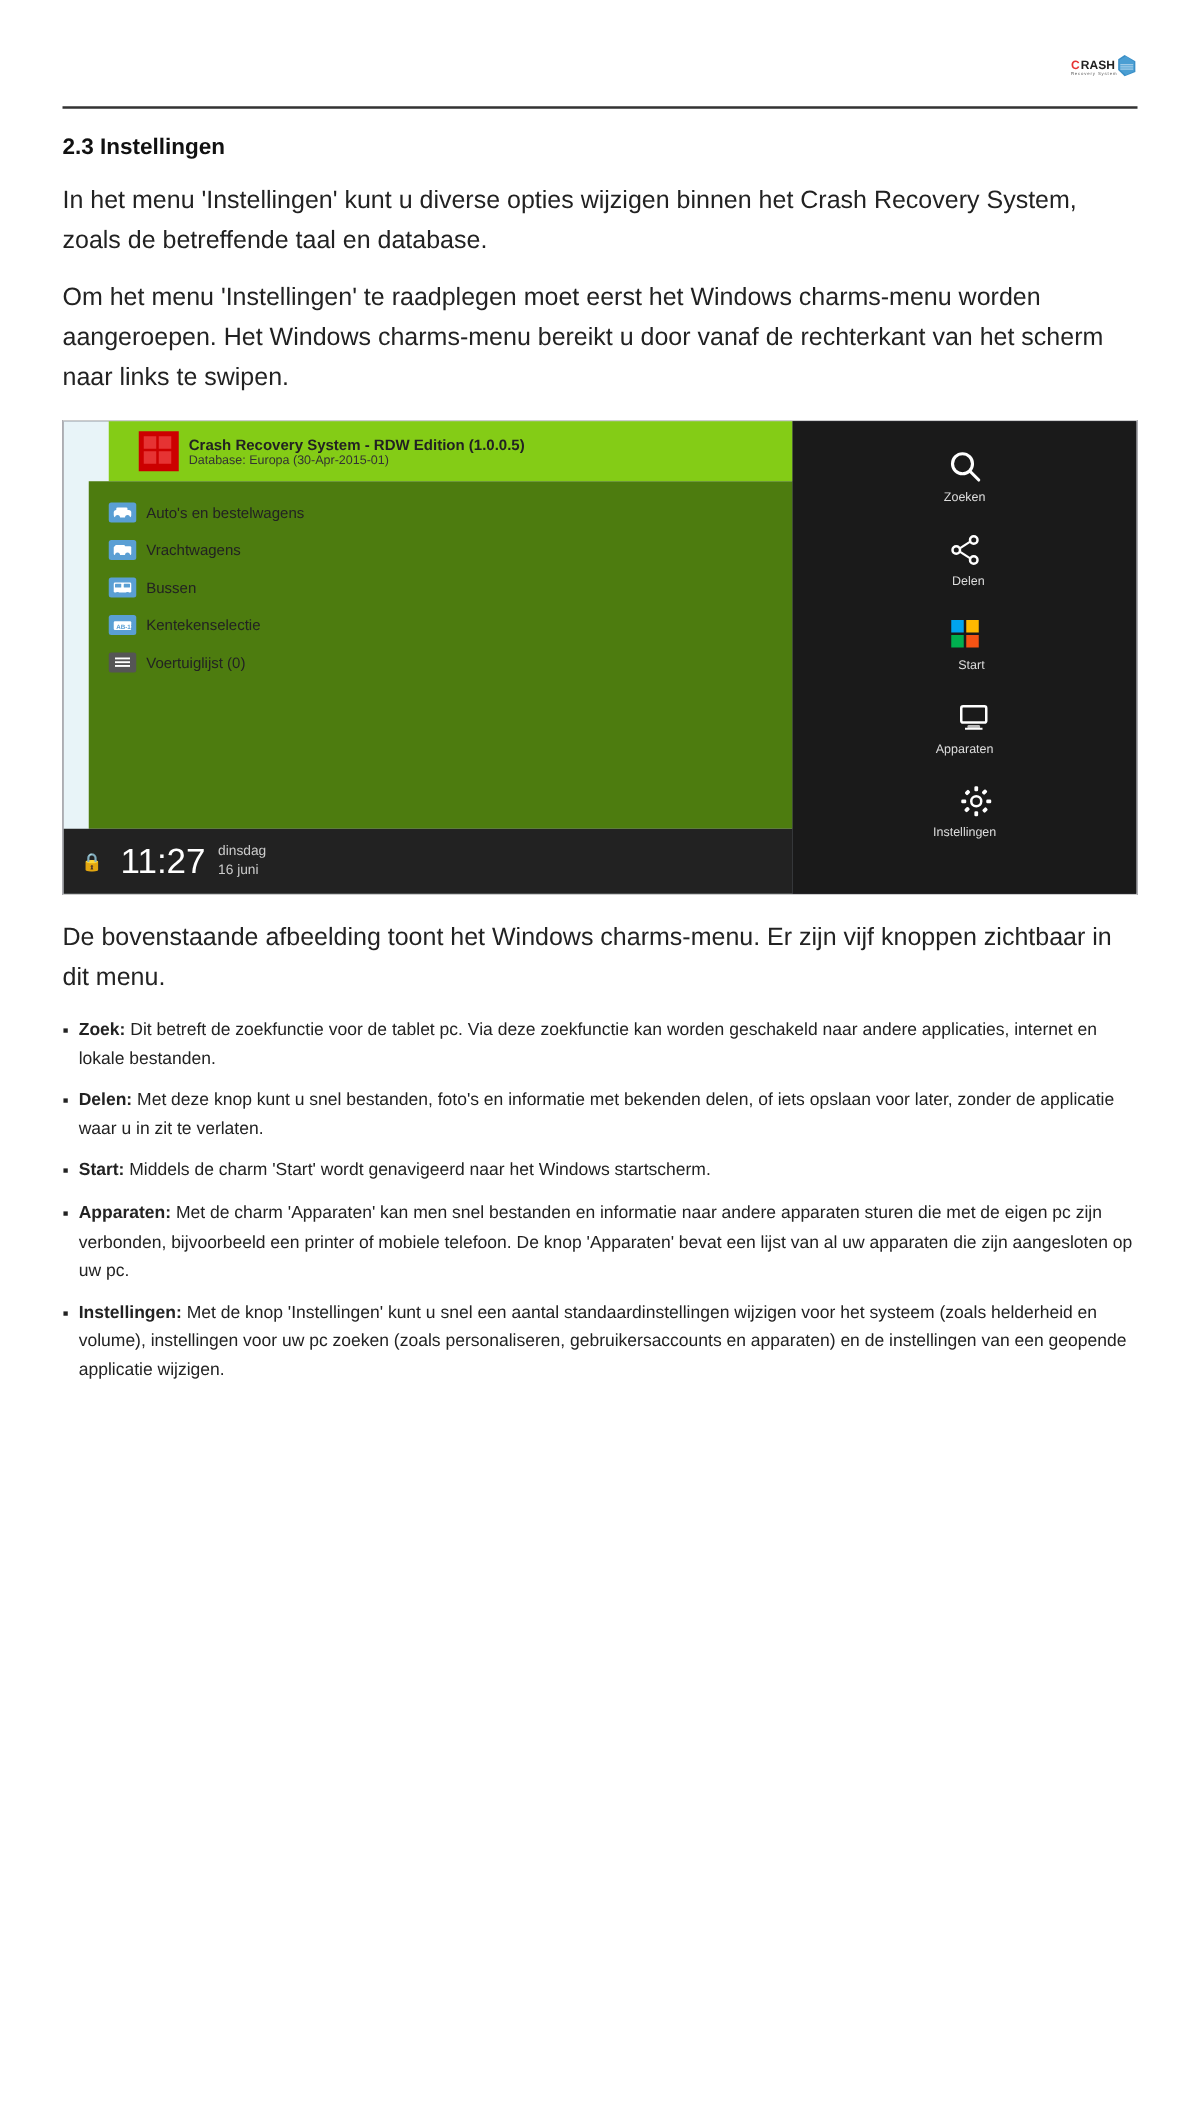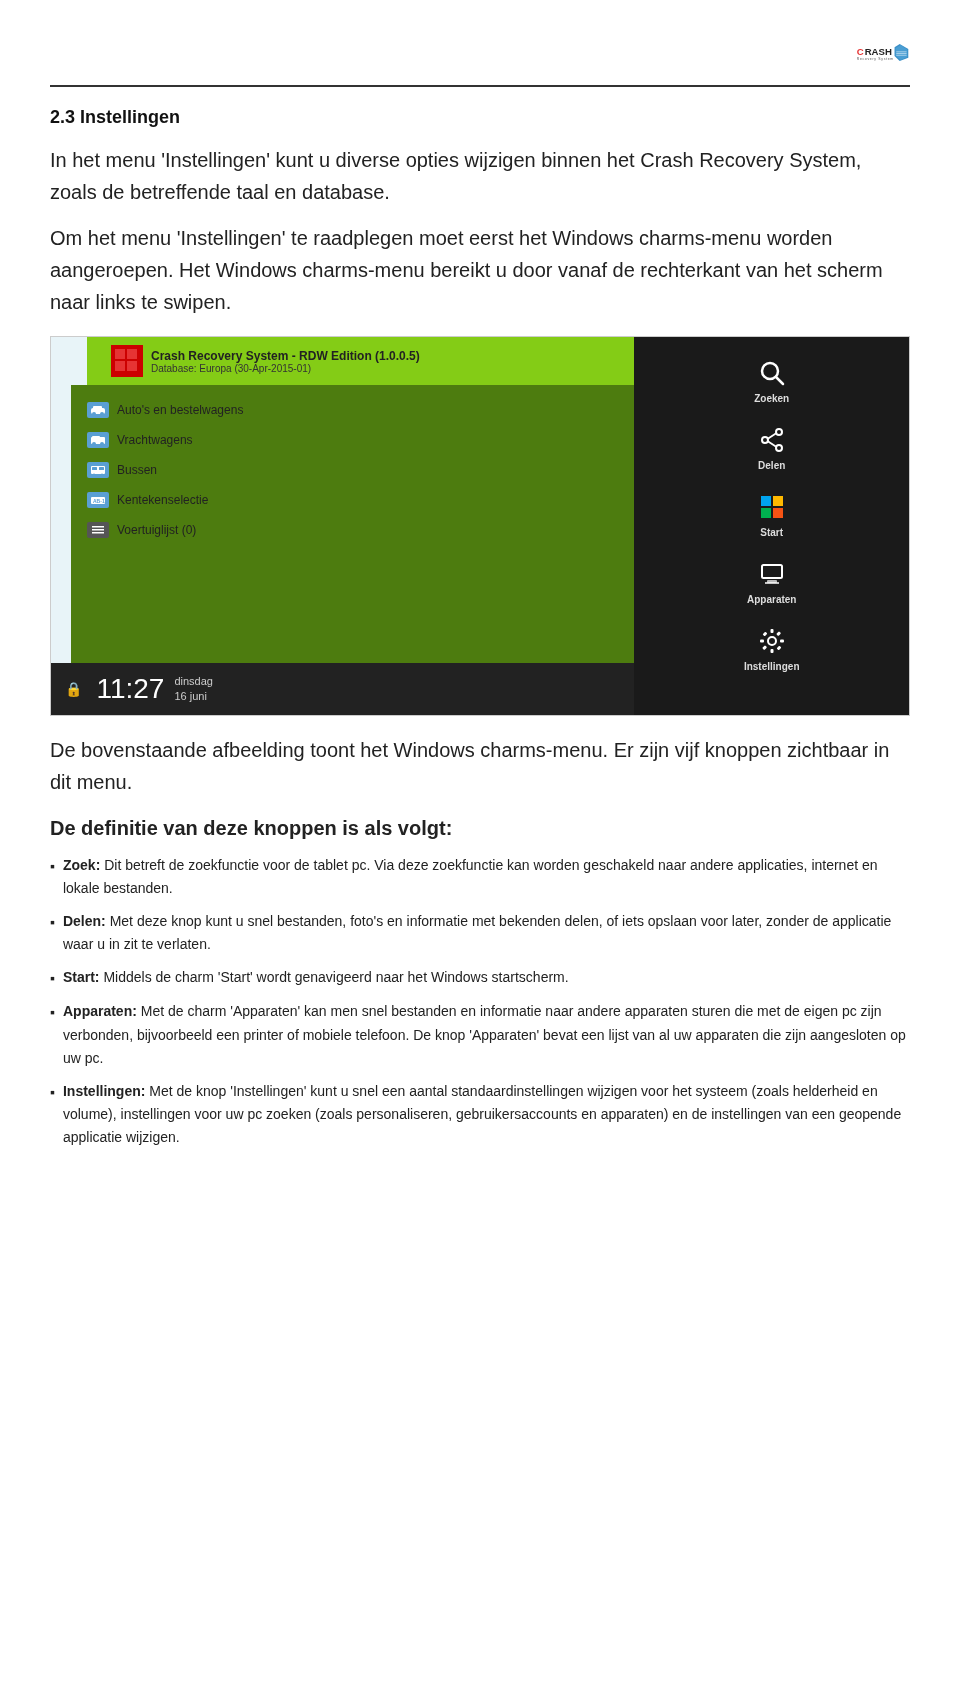--- a/index.html
+++ b/index.html
@@ -175,24 +175,23 @@
       display: flex;
       flex-direction: column;
       align-items: center;
       padding: 20px 0;
       gap: 20px;
     }
 
     .charm-item {
       display: flex;
       flex-direction: column;
-      align-items: center;
+      align-items: flex-end;
       gap: 4px;
       color: white;
-      font-weight: bold;
     }
 
     .charm-icon {
       width: 32px;
       height: 32px;
       display: flex;
       align-items: center;
       justify-content: center;
       font-size: 18px;
       color: white;
@@ -452,21 +451,20 @@
             </g>
           </svg>
         </div>
         <span class="charm-label">Instellingen</span>
       </div>
     </div>
   </div>
 
   <p class="body-text">De bovenstaande afbeelding toont het Windows charms‑menu. Er zijn vijf knoppen zichtbaar in dit menu.</p>
 
-  <p class="body-text" style="font-weight: bold; margin-bottom: 10px;">De definitie van deze knoppen is als volgt:</p>
 
   <ul class="bullet-list">
     <li>
 
       <span><span class="bold-term">Zoek:</span> <span>Dit betreft de zoekfunctie voor de tablet pc. Via deze zoekfunctie kan worden geschakeld naar andere applicaties, internet en lokale bestanden.</span></span>
     </li>
     <li>
       <span><span class="bold-term">Delen:</span> <span>Met deze knop kunt u snel bestanden, foto's en informatie met bekenden delen, of iets opslaan voor later, zonder de applicatie waar u in zit te verlaten.</span></span>
     </li>
     <li>

